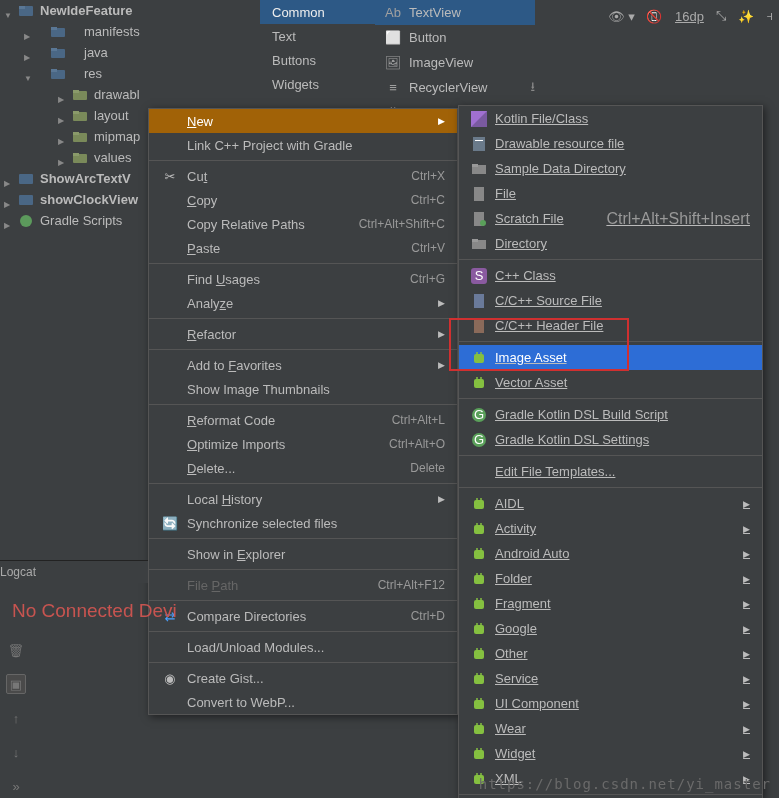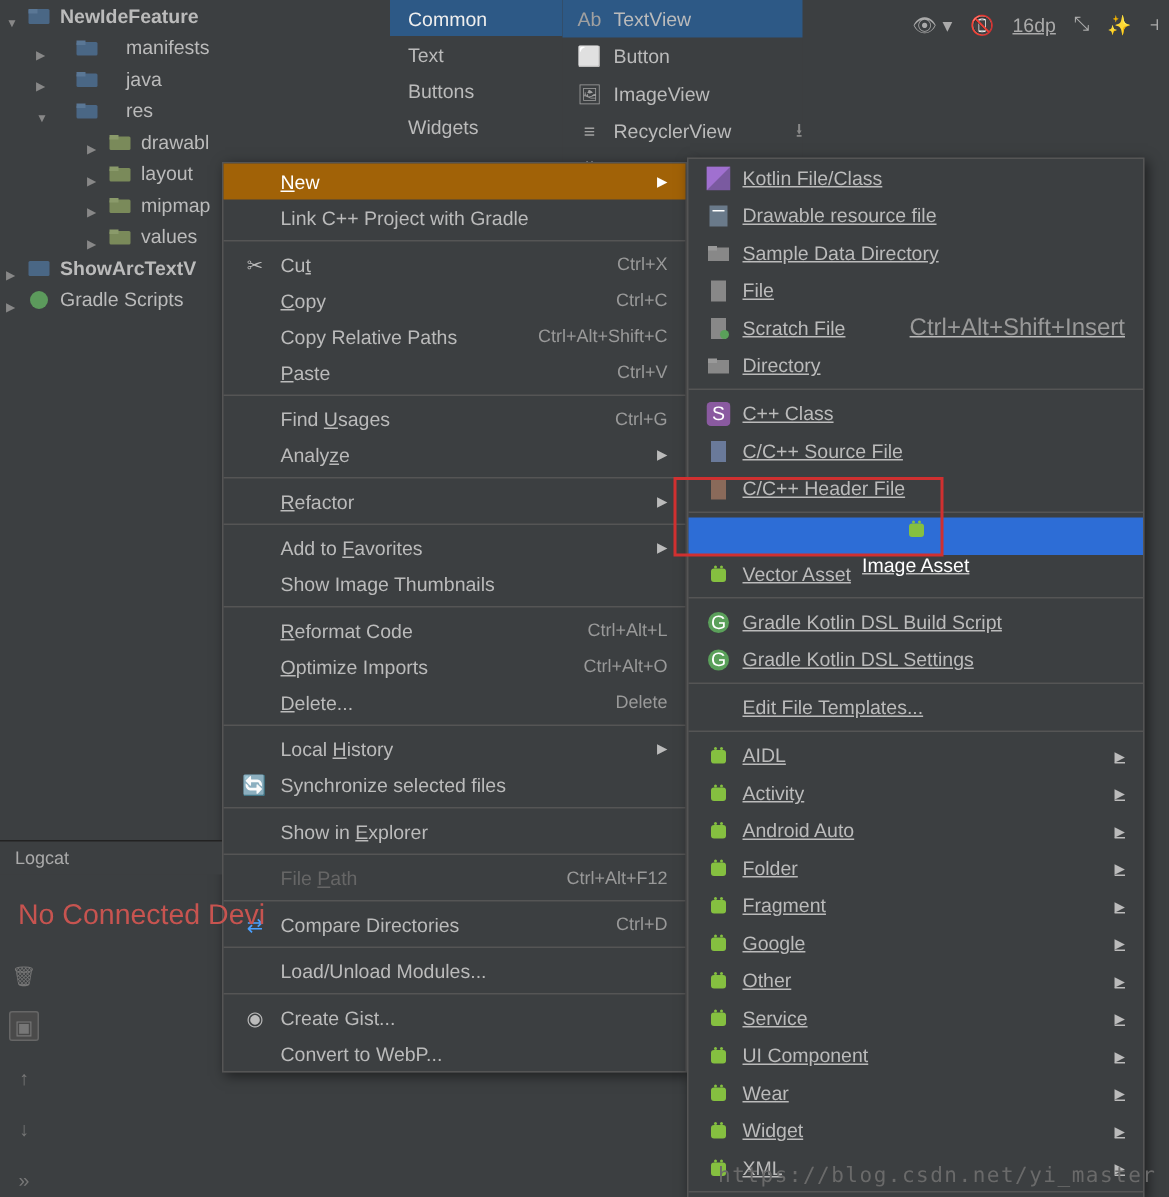--- a/index.html
+++ b/index.html
@@ -42,21 +42,21 @@
 
 .submenu { position: absolute; left: 458px; top: 105px; width: 305px; background: #3c3f41; border: 1px solid #555; box-shadow: 2px 2px 8px rgba(0,0,0,0.5); text-decoration: underline; }
 .sub-item { height: 25px; display: flex; align-items: center; padding: 0 12px; gap: 8px; position: relative; }
 .sub-item.highlighted { background: #2d6dd6; color: #fff; }
 .sub-icon { width: 16px; height: 16px; display: inline-flex; align-items: center; justify-content: center; }
 .sub-label { flex: 1; }
 .sub-shortcut { color: #999; font-size: 16px; }
 .sub-arrow { font-size: 9px; color: #bbb; }
 .red-box { position: absolute; border: 2px solid #d03030; pointer-events: none; left: -10px; width: 180px; height: 53px; top: -27px; }
 
-.logcat-bar { position: absolute; left: 0; top: 560px; width: 148px; background: #3c3f41; border-top: 1px solid #222; padding: 4px 10px; font-size: 12px; color: #aaa; }
+.logcat-bar { position: absolute; left: 0; top: 560px; width: 148px; background: #3c3f41; border-top: 1px solid #222; padding: 4px 0; font-size: 12px; color: #aaa; }
 .no-devices { position: absolute; left: 12px; top: 600px; color: #c75450; font-size: 19px; }
 .left-iconbar { position: absolute; left: 6px; top: 640px; display: flex; flex-direction: column; gap: 14px; color: #777; }
 .left-iconbar span { width: 20px; height: 20px; display: flex; align-items: center; justify-content: center; }
 
 .watermark { position: absolute; right: 8px; bottom: 6px; color: #6a6a6a; font-family: monospace; font-size: 14px; letter-spacing: 1px; }
 </style>
 </head>
 <body>
 
 <div class="tree">
@@ -144,20 +144,29 @@
     </div>
   <div id="tree-others">
       <div class="tree-row indent-0">
         <span class="tree-arrow right"></span>
     <span class="folder-icon">
           <svg viewBox="0 0 16 16">
             <rect x="1" y="3" width="14" height="10" rx="1" fill="#4a6785"></rect>
           </svg>
         </span>
     <span class="tree-label bold">ShowArcTextV</span>
+      </div>
+      <div class="tree-row indent-0">
+        <span class="tree-arrow right"></span>
+    <span class="folder-icon">
+          <svg viewBox="0 0 16 16">
+            <rect x="1" y="3" width="14" height="10" rx="1" fill="#4a6785"></rect>
+          </svg>
+        </span>
+    <span class="tree-label bold">showClockView</span>
       </div>
       <div class="tree-row indent-0">
         <span class="tree-arrow right"></span>
     <span class="folder-icon">
           <svg viewBox="0 0 16 16">
             <circle cx="8" cy="8" r="6" fill="#5c9a5c"></circle>
           </svg>
         </span>
     <span class="tree-label ">Gradle Scripts</span>
       </div>
@@ -396,21 +405,21 @@
     </div>
     <div class="sub-item">
       <span class="sub-icon">
         <svg viewBox="0 0 16 16">
           <rect x="3" y="1" width="10" height="14" fill="#8a6a5a"></rect>
         </svg>
       </span>
     <span class="sub-label">C/C++ Header File</span>
     </div>
     <div class="menu-sep"></div>
-    <div class="sub-item highlighted" style="position: relative; flex-direction: column;">
+    <div class="sub-item highlighted" style="position: relative;">
       <span class="sub-icon">
         <svg viewBox="0 0 16 16">
           <rect x="3" y="4" width="10" height="9" rx="2" fill="#85c040"></rect>
           <circle cx="6" cy="3" r="1" fill="#85c040"></circle>
           <circle cx="10" cy="3" r="1" fill="#85c040"></circle>
         </svg>
       </span>
     <span class="sub-label">Image Asset</span>
       <div class="red-box"></div>
     </div>

